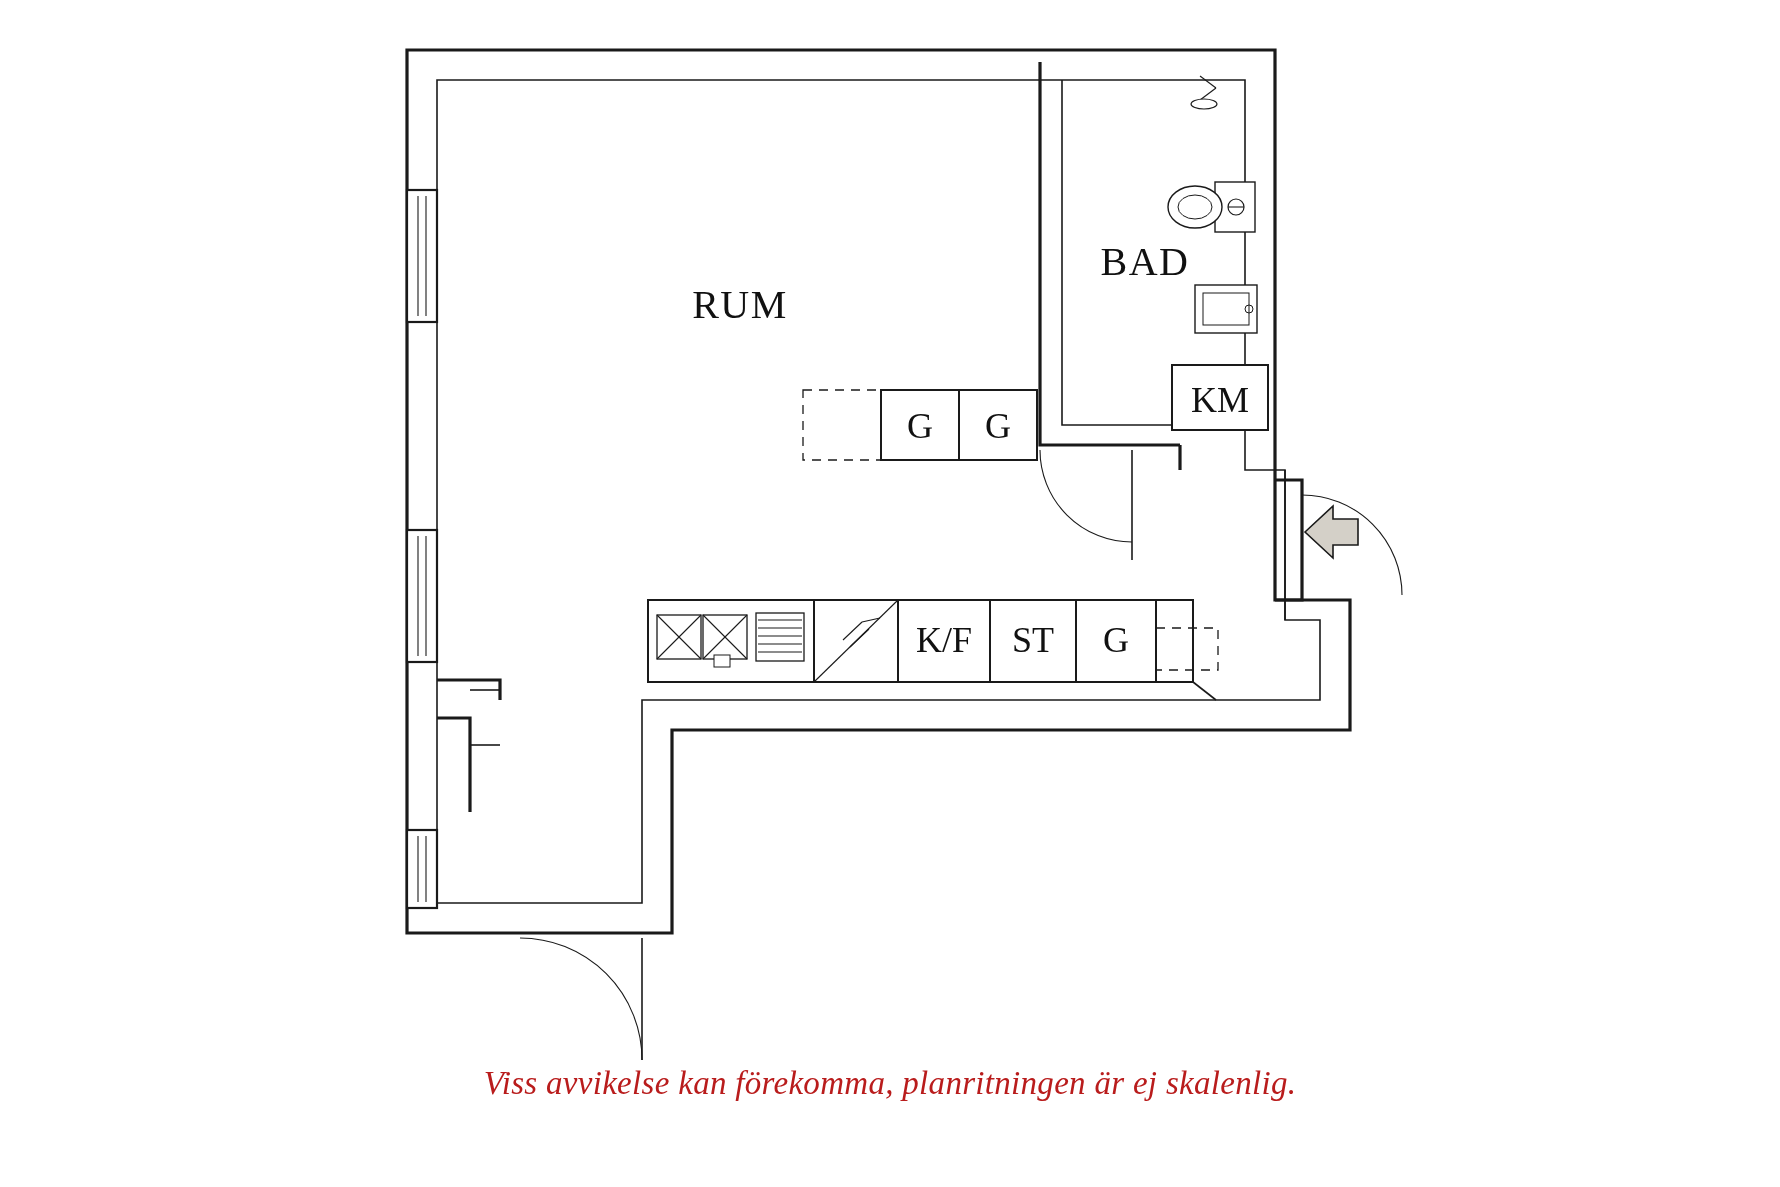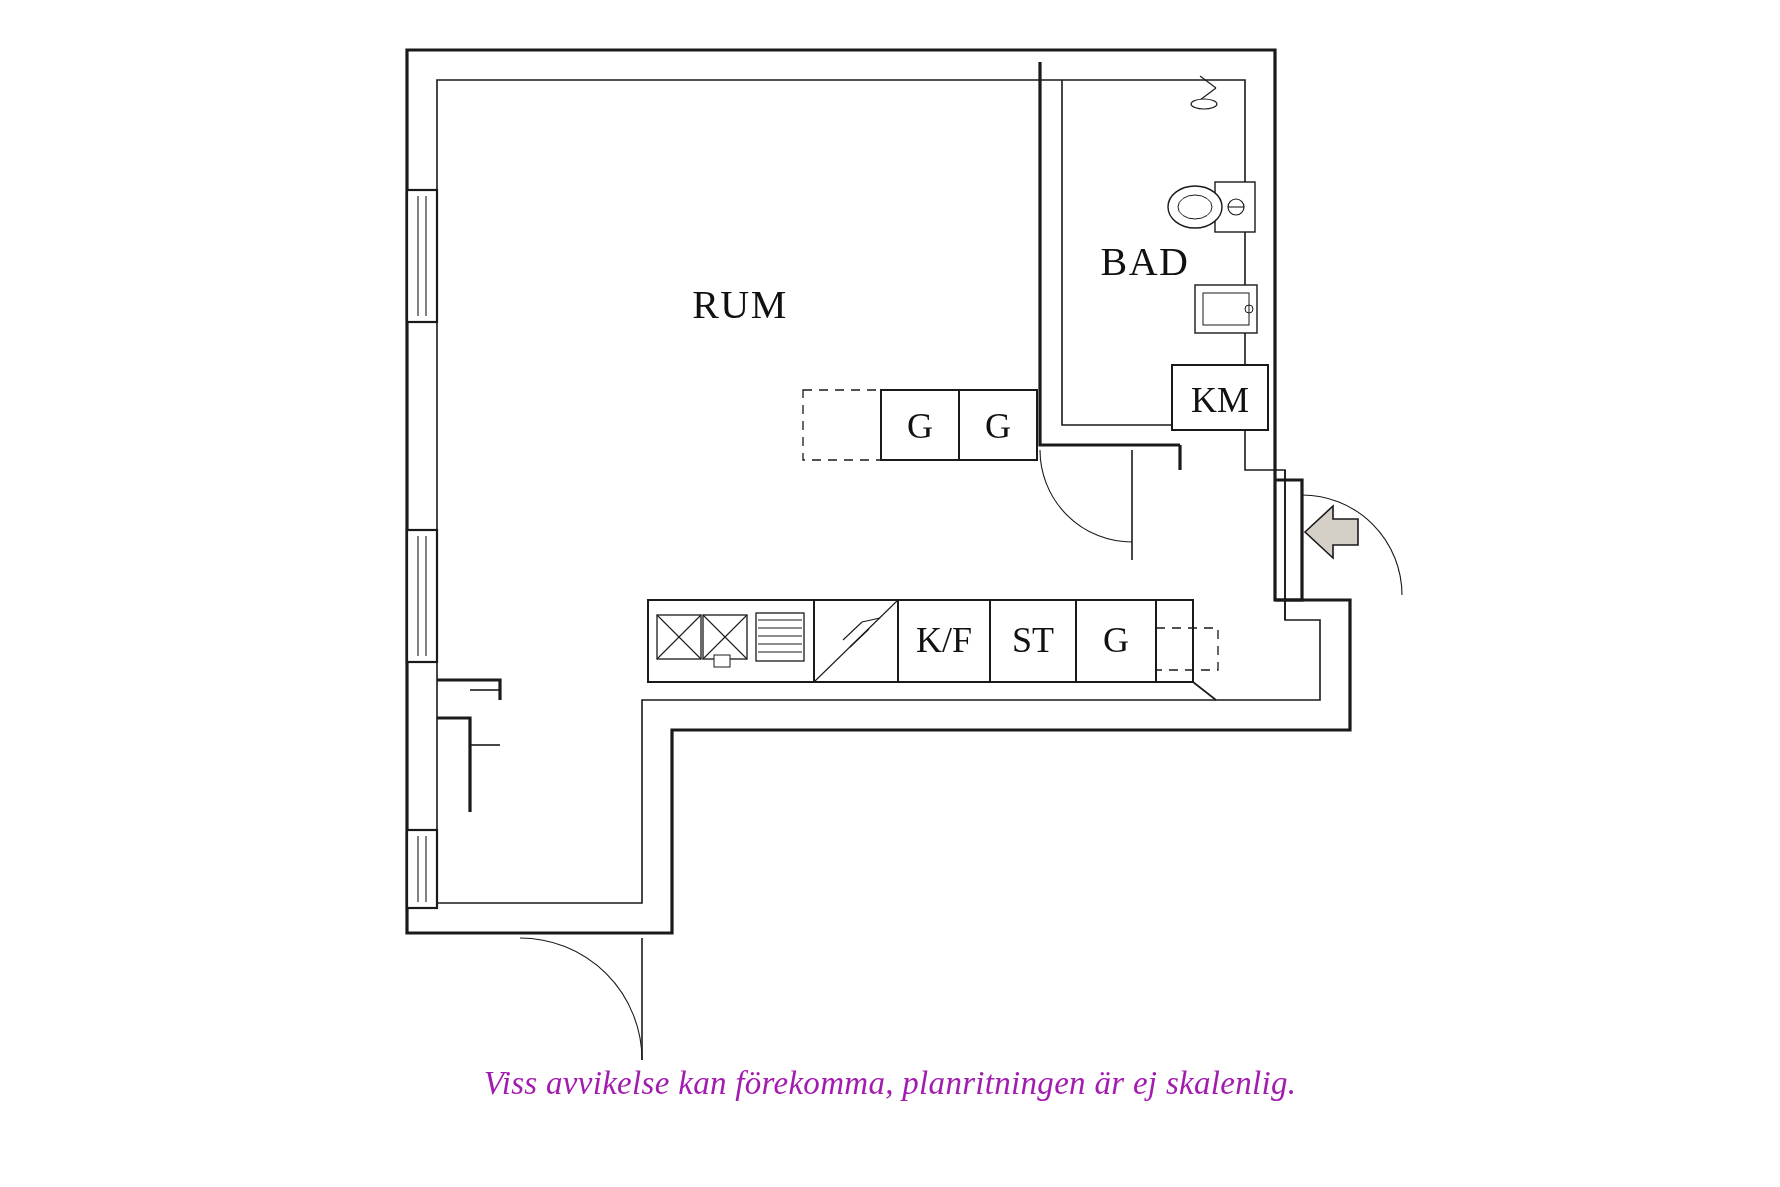--- a/index.html
+++ b/index.html
@@ -73,21 +73,21 @@
   }
   #disclaimer {
     position: absolute;
     left: 0;
     top: 1065px;
     width: 1780px;
     text-align: center;
     font-family: "Liberation Serif", serif;
     font-style: italic;
     font-size: 33px;
-    color: #a21caf;
+    color: #b91c1c;
     letter-spacing: 0.3px;
   }
 </style>
 </head>
 <body>
 
 <div id="floorplan-page">
 
   <div id="plan-svg-wrap">
     <svg class="plan" viewBox="0 0 1780 1090" xmlns="http://www.w3.org/2000/svg">

